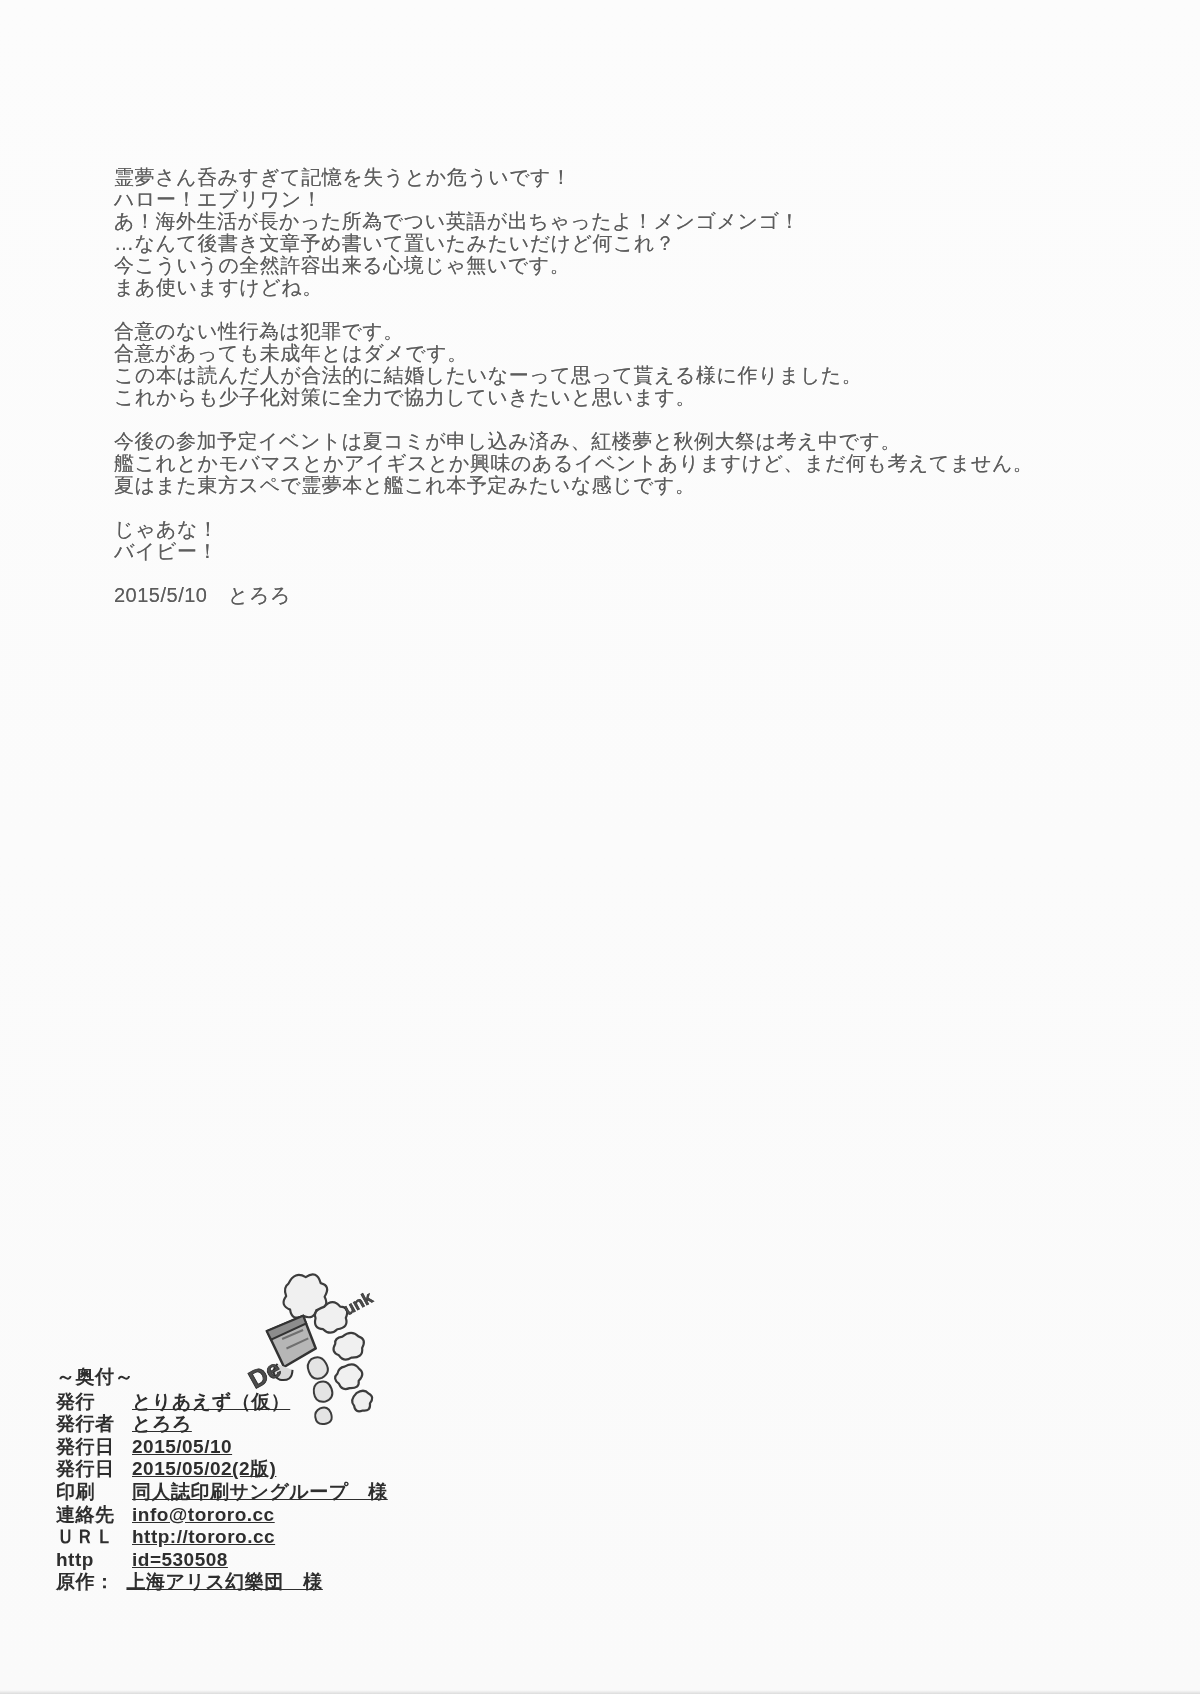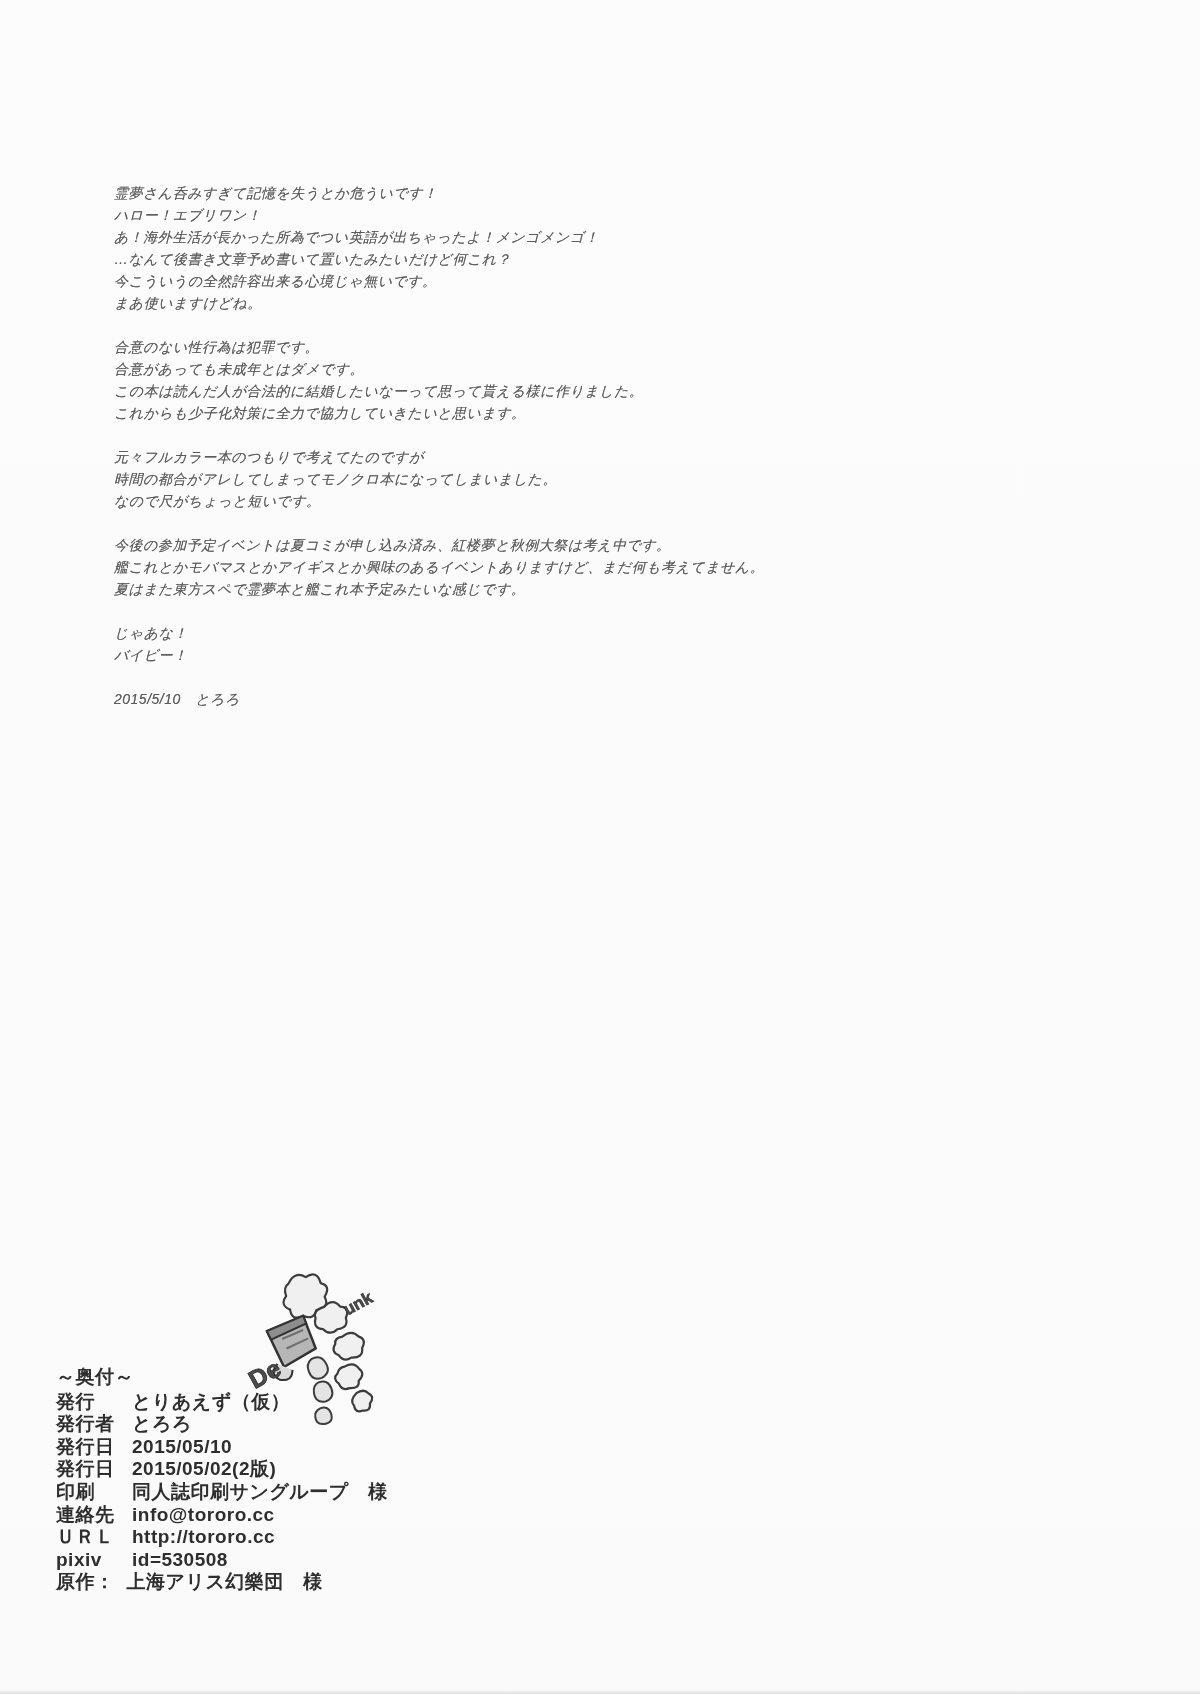--- a/index.html
+++ b/index.html
@@ -13,46 +13,45 @@
   }
   .page {
     position: absolute;
     inset: 0;
     background: linear-gradient(180deg, #fcfcfc 0%, #fafafa 100%);
   }
   
   .afterword {
     position: absolute;
     left: 114px;
-    top: 182px;
+    top: 166px;
     width: 980px;
-    font-size: 14px;
+    font-size: 20px;
     line-height: 22px;
     color: #5c5c5c;
     letter-spacing: 0.5px;
     text-shadow: 0 0 0.4px #8a8a8a;
-    font-style: italic;
   }
   .paragraph { margin: 0 0 22px 0; }
   .line { white-space: pre; }
   .signature { white-space: pre; }
   
   .colophon {
     position: absolute;
     left: 56px;
     top: 1366px;
     width: 600px;
     font-size: 19px;
     line-height: 22.6px;
     font-weight: 700;
     color: #2e2e2e;
     letter-spacing: 0.5px;
   }
   .c-title { margin-bottom: 2px; }
-  .c-row { white-space: pre; }
+  .c-row { white-space: pre; text-decoration: underline; }
   .c-label {
     display: inline-block;
     min-width: 70px;
     margin-right: 6px;
   }
   .c-row:last-child .c-label {
     min-width: 0;
     margin-right: 12px;
   }
   
@@ -83,25 +82,20 @@
         <div class="line">あ！海外生活が長かった所為でつい英語が出ちゃったよ！メンゴメンゴ！</div>
         <div class="line">…なんて後書き文章予め書いて置いたみたいだけど何これ？</div>
         <div class="line">今こういうの全然許容出来る心境じゃ無いです。</div>
         <div class="line">まあ使いますけどね。</div>
       </div>
       <div class="paragraph">
         <div class="line">合意のない性行為は犯罪です。</div>
         <div class="line">合意があっても未成年とはダメです。</div>
         <div class="line">この本は読んだ人が合法的に結婚したいなーって思って貰える様に作りました。</div>
         <div class="line">これからも少子化対策に全力で協力していきたいと思います。</div>
-      </div>
-      <div class="paragraph">
-        <div class="line">元々フルカラー本のつもりで考えてたのですが</div>
-        <div class="line">時間の都合がアレしてしまってモノクロ本になってしまいました。</div>
-        <div class="line">なので尺がちょっと短いです。</div>
       </div>
       <div class="paragraph">
         <div class="line">今後の参加予定イベントは夏コミが申し込み済み、紅楼夢と秋例大祭は考え中です。</div>
         <div class="line">艦これとかモバマスとかアイギスとか興味のあるイベントありますけど、まだ何も考えてません。</div>
         <div class="line">夏はまた東方スペで霊夢本と艦これ本予定みたいな感じです。</div>
       </div>
       <div class="paragraph">
         <div class="line">じゃあな！</div>
         <div class="line">バイビー！</div>
       </div>
@@ -142,19 +136,19 @@
   <div class="colophon">
     <div class="c-title">～奥付～</div>
     <div>
         <div class="c-row"><span class="c-label">発行</span><span class="c-value">とりあえず（仮）</span></div>
         <div class="c-row"><span class="c-label">発行者</span><span class="c-value">とろろ</span></div>
         <div class="c-row"><span class="c-label">発行日</span><span class="c-value">2015/05/10</span></div>
         <div class="c-row"><span class="c-label">発行日</span><span class="c-value">2015/05/02(2版)</span></div>
         <div class="c-row"><span class="c-label">印刷</span><span class="c-value">同人誌印刷サングループ　様</span></div>
         <div class="c-row"><span class="c-label">連絡先</span><span class="c-value">info@tororo.cc</span></div>
         <div class="c-row"><span class="c-label">ＵＲＬ</span><span class="c-value">http://tororo.cc</span></div>
-        <div class="c-row"><span class="c-label">pixiv</span><span class="c-value">id=530508</span></div>
+        <div class="c-row"><span class="c-label">http</span><span class="c-value">id=530508</span></div>
         <div class="c-row"><span class="c-label">原作：</span><span class="c-value">上海アリス幻樂団　様</span></div>
       </div>
   </div>
 
   <div class="scan-edge"></div>
 </div>
 
 </body></html>

